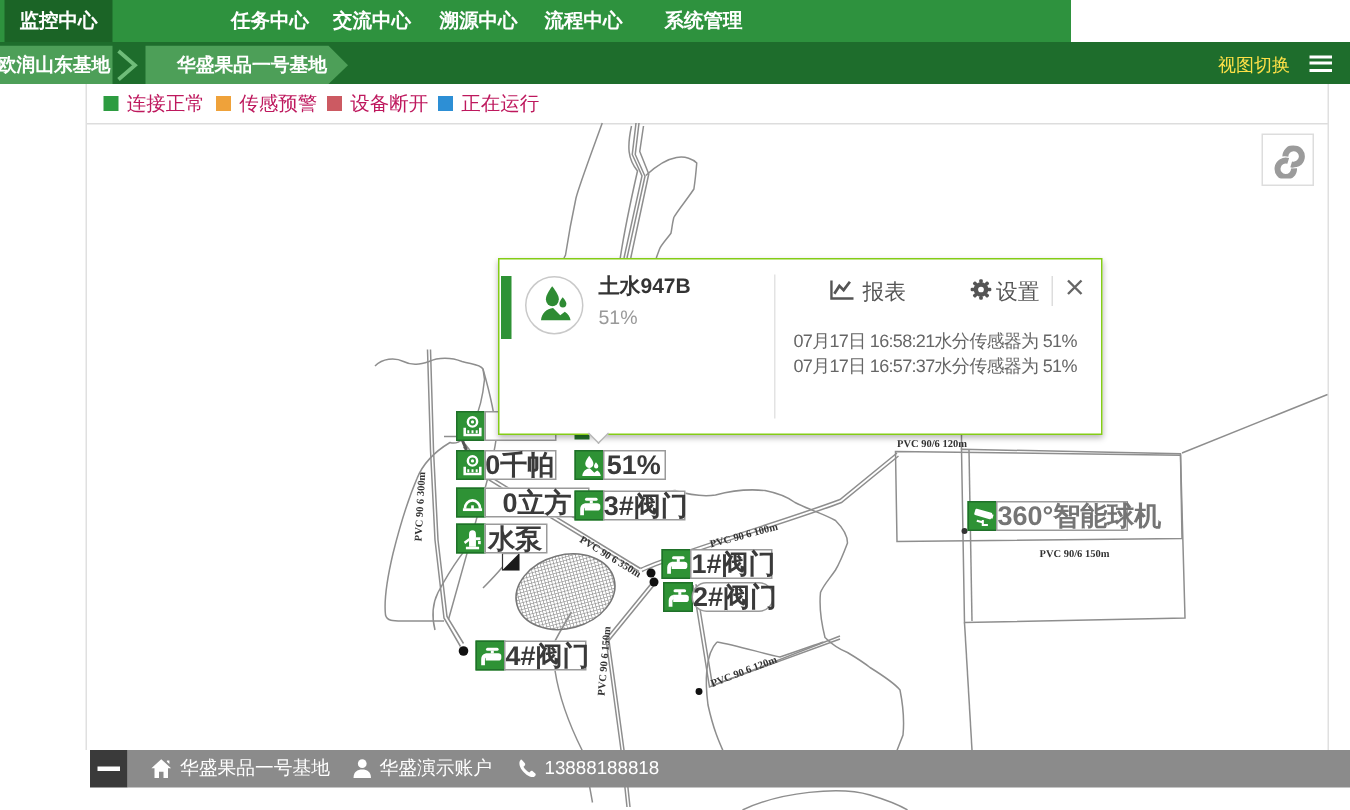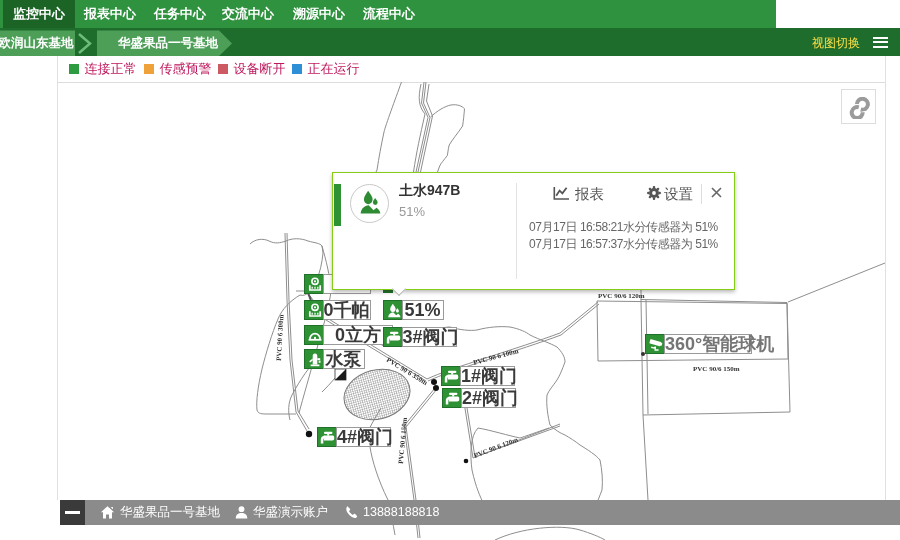--- a/index.html
+++ b/index.html
@@ -1,18 +1,18 @@
 <!DOCTYPE html>
 <html><head>
 <meta charset="utf-8">
 <style>
 html,body{margin:0;padding:0;}
 body{width:900px;height:540px;position:relative;overflow:hidden;background:#fff;
   font-family:"Liberation Sans",sans-serif;}
-#nav{position:absolute;left:0;top:0;width:776px;height:28px;background:#2e923e;}
+#nav{position:absolute;left:0;top:0;width:714px;height:28px;background:#2e923e;}
 .tab{position:absolute;top:0;height:28px;line-height:28px;text-align:center;width:72px;
   color:#fff;font-size:13px;font-weight:bold;}
 .tab.act{background:#1b6426;}
 #crumb{position:absolute;left:0;top:28px;width:900px;height:28px;background:#1e6d2c;}
 .chip{position:absolute;top:2.5px;height:25.5px;line-height:25px;color:#fff;
   font-size:12.5px;font-weight:bold;text-align:center;}
 #vt{position:absolute;right:40px;top:2.5px;height:25px;line-height:25px;color:#fde047;font-size:12px;}
 #ham{position:absolute;right:12px;top:9px;width:15px;height:11px;}
 #ham div{height:1.8px;background:#fff;margin-bottom:2.6px;}
 #legend{position:absolute;left:57.5px;top:56px;width:828px;height:26px;background:#fff;
@@ -89,25 +89,25 @@
   <g transform="rotate(16 9 7)">
     <rect x="2.6" y="4.6" width="11.6" height="4.4" rx="0.8" fill="#fff"></rect>
     <rect x="12.6" y="5.4" width="2.6" height="2.8" fill="#fff"></rect>
   </g>
   <path d="M4.2,11.2 l4.4,1.2 M8.2,10.6 v3.4 h3.4" fill="none" stroke="#fff" stroke-width="1.4"></path>
 </symbol>
 </defs>
 </svg>
 <div id="nav">
   <div class="tab act" style="left:3px;">监控中心</div>
-  <div class="tab" style="left:74px;">报表中心</div>
   <div class="tab" style="left:144px;">任务中心</div>
   <div class="tab" style="left:212px;">交流中心</div>
   <div class="tab" style="left:283px;">溯源中心</div>
   <div class="tab" style="left:353px;">流程中心</div>
+  <div class="tab" style="left:433px;">系统管理</div>
 </div>
 <div id="crumb">
   <svg width="900" height="28" style="position:absolute;left:0;top:0;">
     <polygon points="0,2.5 75,2.5 75,28 0,28" fill="#4d9f58"></polygon>
     <polyline points="79,6 90,15.5 79,25" fill="none" stroke="#6fbc79" stroke-width="2.5"></polyline>
     <polygon points="97,2.5 219,2.5 232,15.5 219,28 97,28" fill="#4d9f58"></polygon>
   </svg>
   <div class="chip" style="left:-4px;width:80px;">欧润山东基地</div>
   <div class="chip" style="left:103px;width:130px;">华盛果品一号基地</div>
   <div id="vt">视图切换</div>
@@ -268,21 +268,21 @@
       </svg>
     </span>
   <span class="lb" style="width:55px;">1#阀门</span>
   </div>
 <div class="mk" style="left:442px;top:387.5px;">
     <span class="ic">
       <svg width="18" height="18">
         <use href="#s-tap"></use>
       </svg>
     </span>
-  <span class="lb" style="width:55px;">2#阀门</span>
+  <span class="lb" style="width:55px;border-radius:10px;">2#阀门</span>
   </div>
 <div class="mk" style="left:317px;top:427px;">
     <span class="ic">
       <svg width="18" height="18">
         <use href="#s-tap"></use>
       </svg>
     </span>
   <span class="lb" style="width:55px;">4#阀门</span>
   </div>
 <div class="mk" style="left:645px;top:333.5px;">

